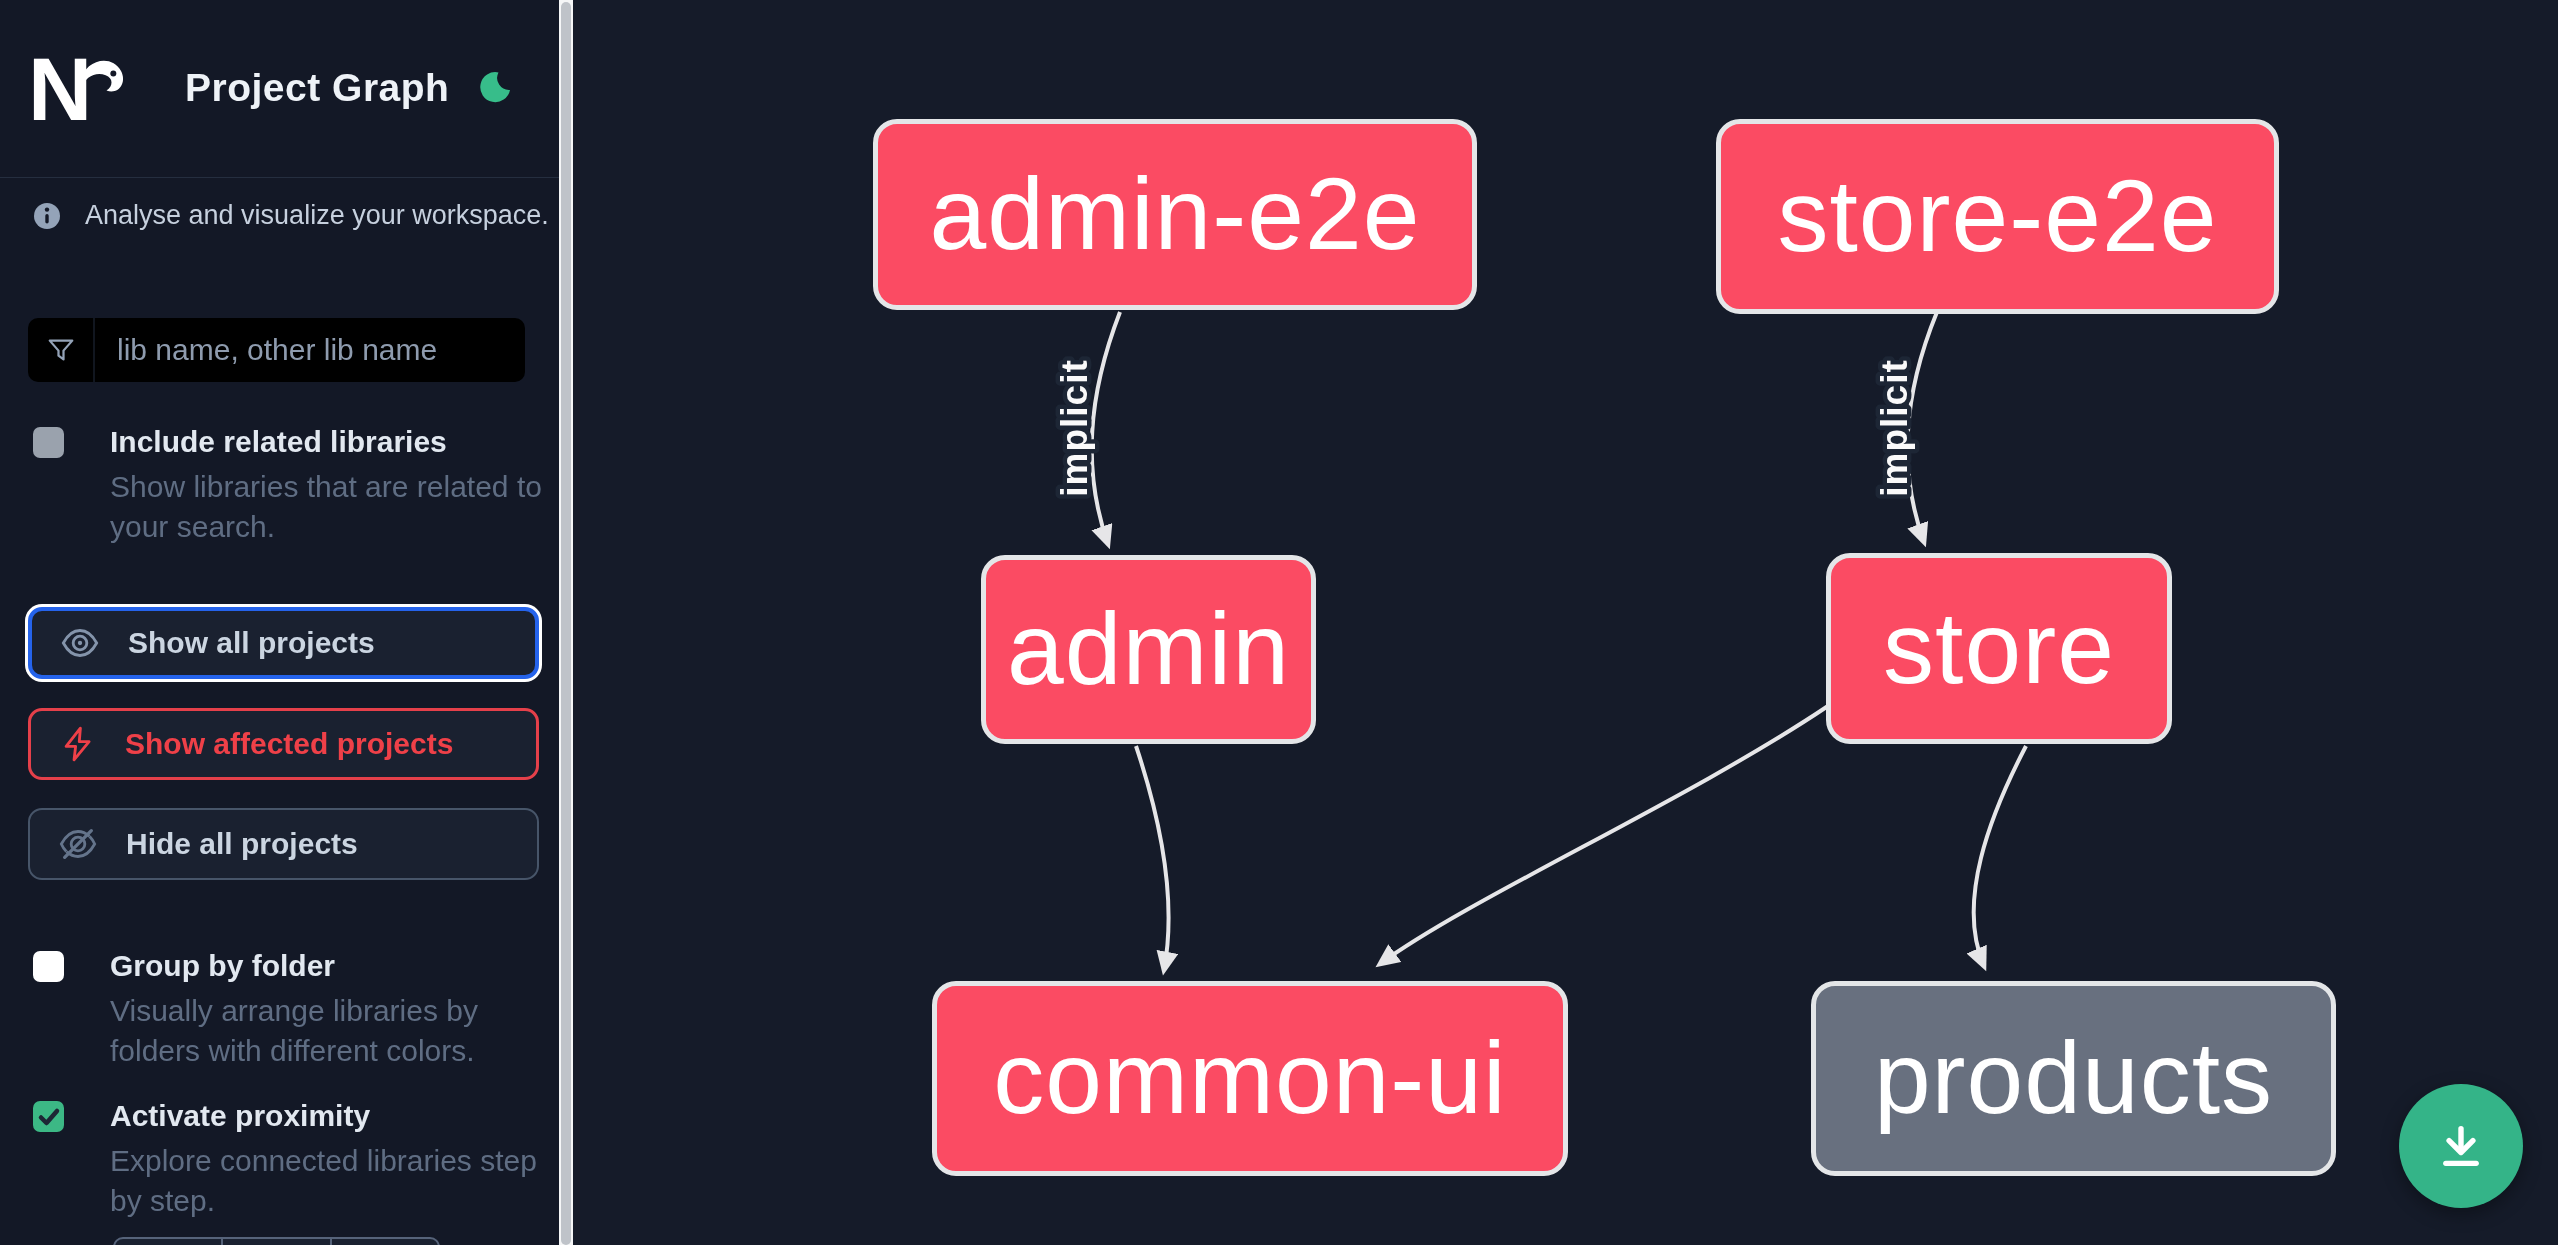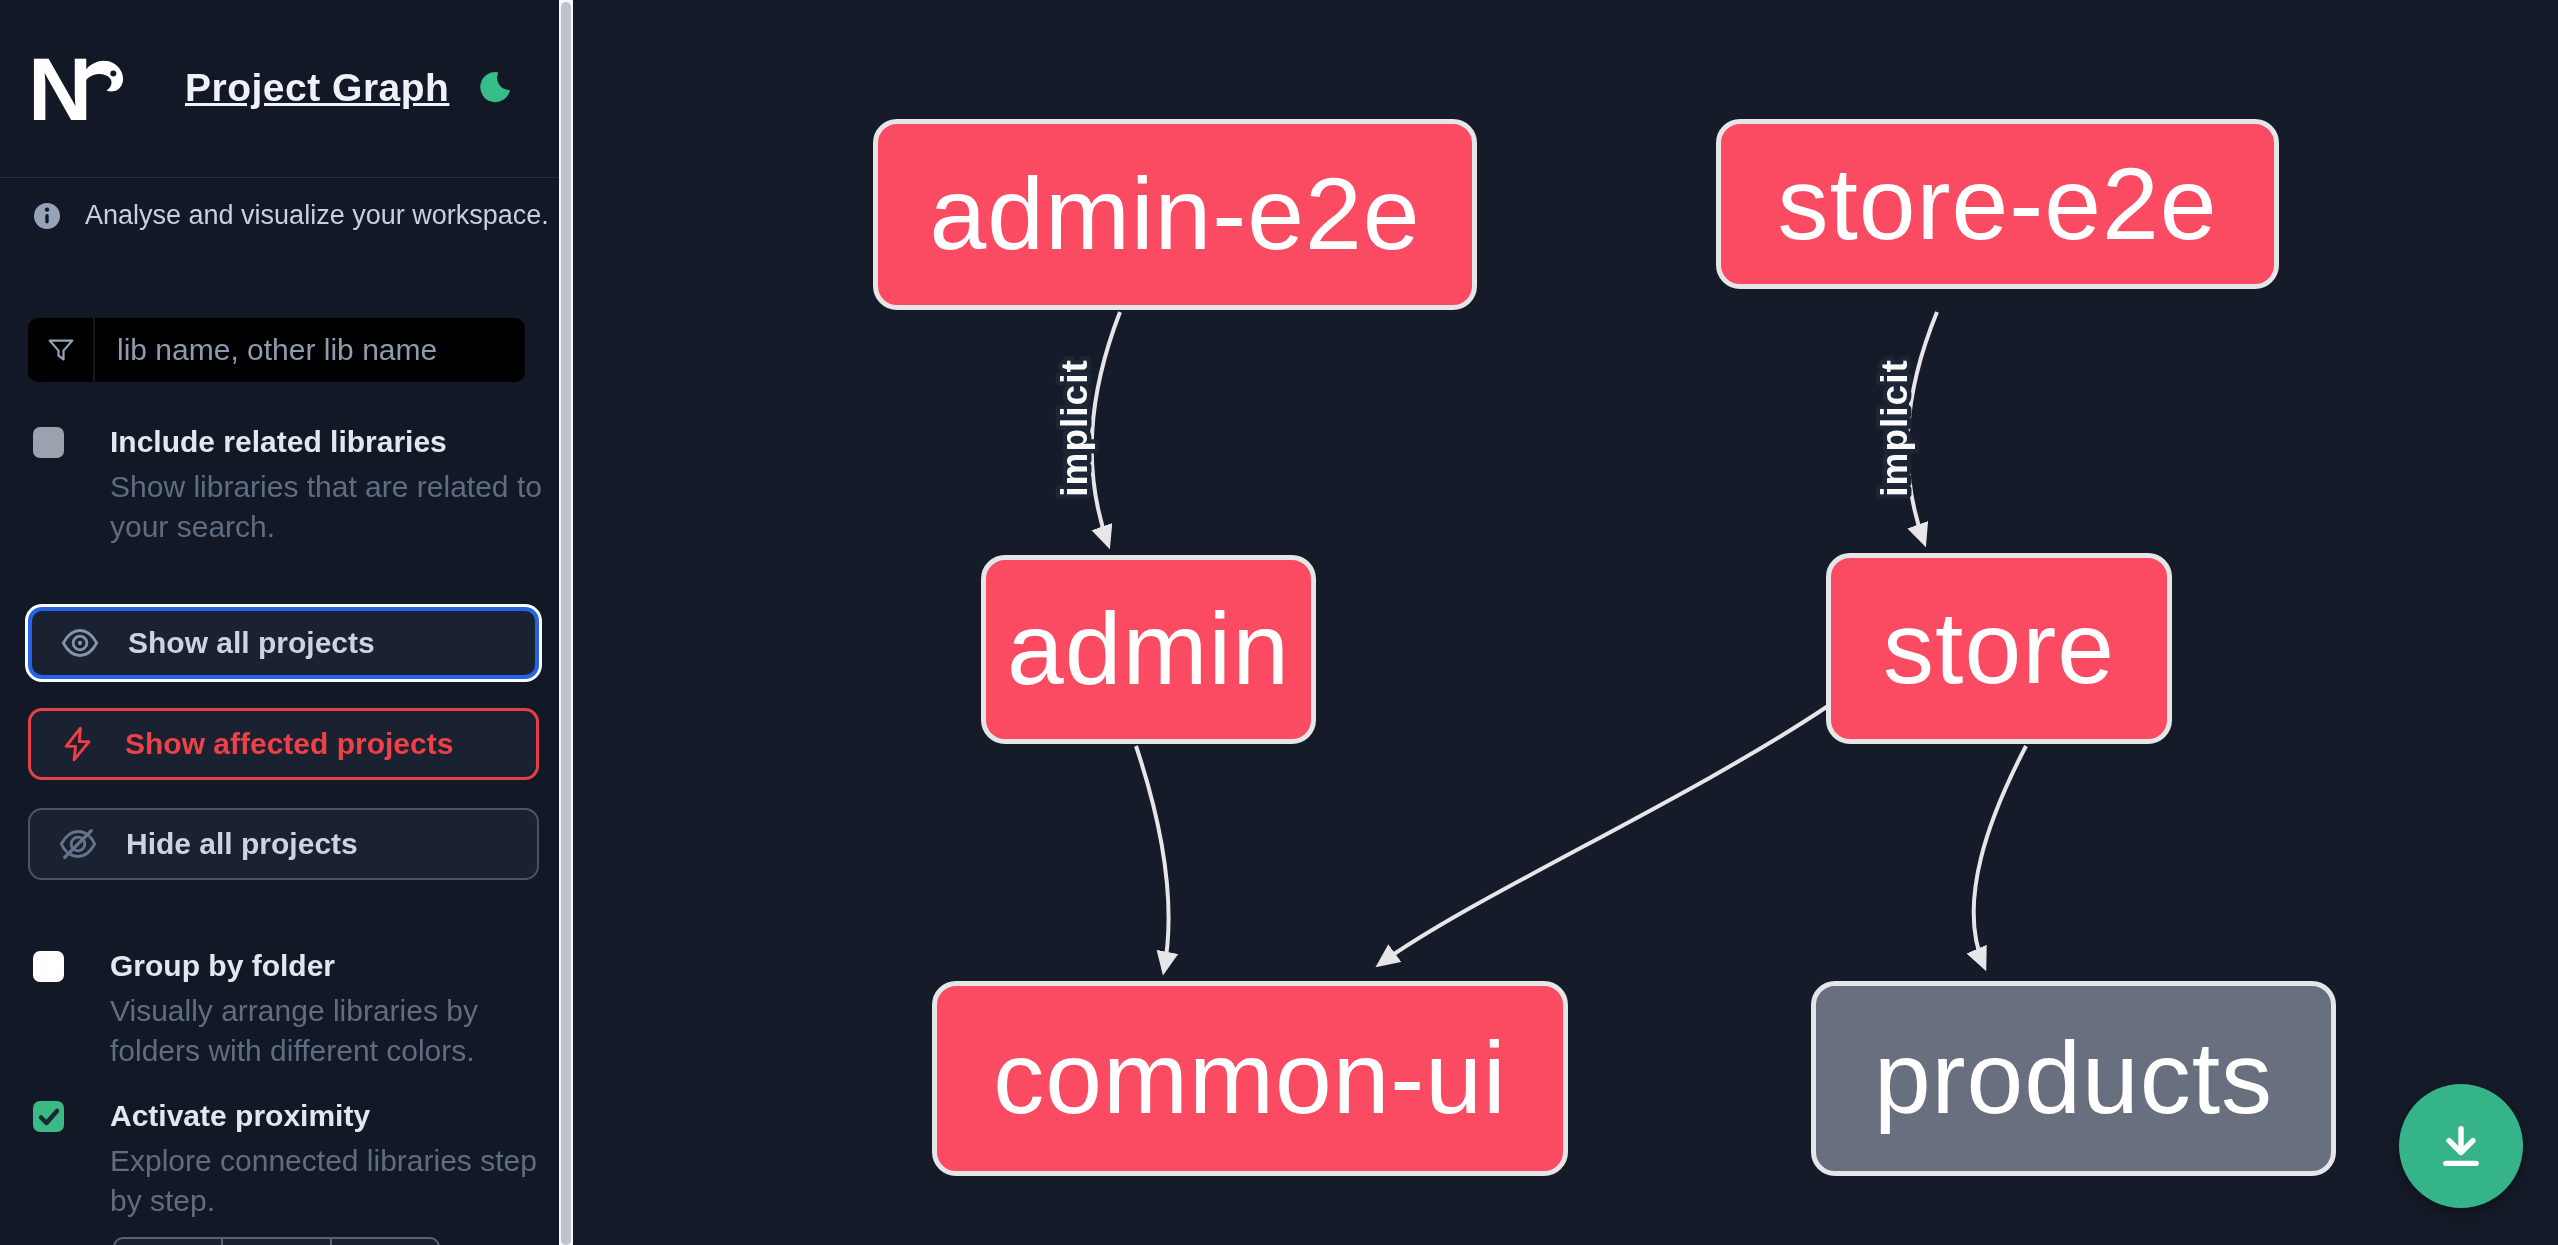--- a/index.html
+++ b/index.html
@@ -31,21 +31,21 @@
   .fab{
     position:absolute;left:2399px;top:1084px;width:124px;height:124px;border-radius:50%;
     background:#34b488;display:flex;align-items:center;justify-content:center;cursor:pointer;
     box-shadow:0 6px 18px rgba(0,0,0,.35);
   }
   
   #sidebar{
     position:absolute;left:0;top:0;width:560px;height:1245px;background:#131826;z-index:5;
   }
   .brand{position:absolute;left:33px;top:40px;right:48px;height:96px;display:flex;align-items:center;}
-  .brand-title{color:#eef2f7;font-size:39px;font-weight:600;margin-left:58px;letter-spacing:.5px;text-decoration:underline;}
+  .brand-title{color:#eef2f7;font-size:39px;font-weight:600;margin-left:58px;letter-spacing:.5px;}
   .moon-btn{margin-left:auto;cursor:pointer;display:flex;align-items:center;}
   .hdr-divider{position:absolute;left:0;top:177px;width:560px;height:1px;background:#252e3f;}
   .info-row{position:absolute;left:33px;top:200px;display:flex;align-items:center;gap:24px;}
   .info-text{color:#c6d0de;font-size:27px;}
   .search{
     position:absolute;left:28px;top:318px;width:497px;height:64px;background:#000000;
     border-radius:10px;display:flex;align-items:stretch;overflow:hidden;
   }
   .search-icon-seg{width:66px;display:flex;align-items:center;justify-content:center;border-right:2px solid #11161f;}
   .search input{
@@ -100,21 +100,21 @@
   <path d="M 1120 312 C 1088 395, 1082 470, 1108 544" class="edge" marker-end="url(#arrow)"></path>
       <text x="1077" y="428" transform="rotate(-90 1077 428)" class="edge-label">implicit</text>
       <path d="M 1937 312 C 1903 395, 1898 470, 1924 542" class="edge" marker-end="url(#arrow)"></path>
       <text x="1897" y="428" transform="rotate(-90 1897 428)" class="edge-label">implicit</text>
       <path d="M 1136 746 C 1164 830, 1176 906, 1164 970" class="edge" marker-end="url(#arrow)"></path>
       <path d="M 1828 706 C 1688 800, 1470 898, 1380 964" class="edge" marker-end="url(#arrow)"></path>
       <path d="M 2026 746 C 1990 815, 1956 902, 1984 966" class="edge" marker-end="url(#arrow)"></path>
     </svg>
   <div id="graph-nodes">
       <div class="gnode affected" style="left: 873px; top: 119px; width: 604px; height: 191px;">admin-e2e</div>
-      <div class="gnode affected" style="left: 1716px; top: 119px; width: 563px; height: 170px;">store-e2e</div>
+      <div class="gnode affected" style="left: 1716px; top: 119px; width: 563px; height: 195px;">store-e2e</div>
       <div class="gnode affected" style="left: 981px; top: 555px; width: 335px; height: 189px;">admin</div>
       <div class="gnode affected" style="left: 1826px; top: 553px; width: 346px; height: 191px;">store</div>
       <div class="gnode affected" style="left: 932px; top: 981px; width: 636px; height: 195px;">common-ui</div>
       <div class="gnode normal" style="left: 1811px; top: 981px; width: 525px; height: 195px;">products</div>
     </div>
 
   <div class="fab">
     <span>
       <svg width="52" height="52" viewBox="0 0 48 48" fill="none" stroke="#ffffff" stroke-width="5" stroke-linecap="round" stroke-linejoin="round">
         <path d="M24 8 V28"></path>

